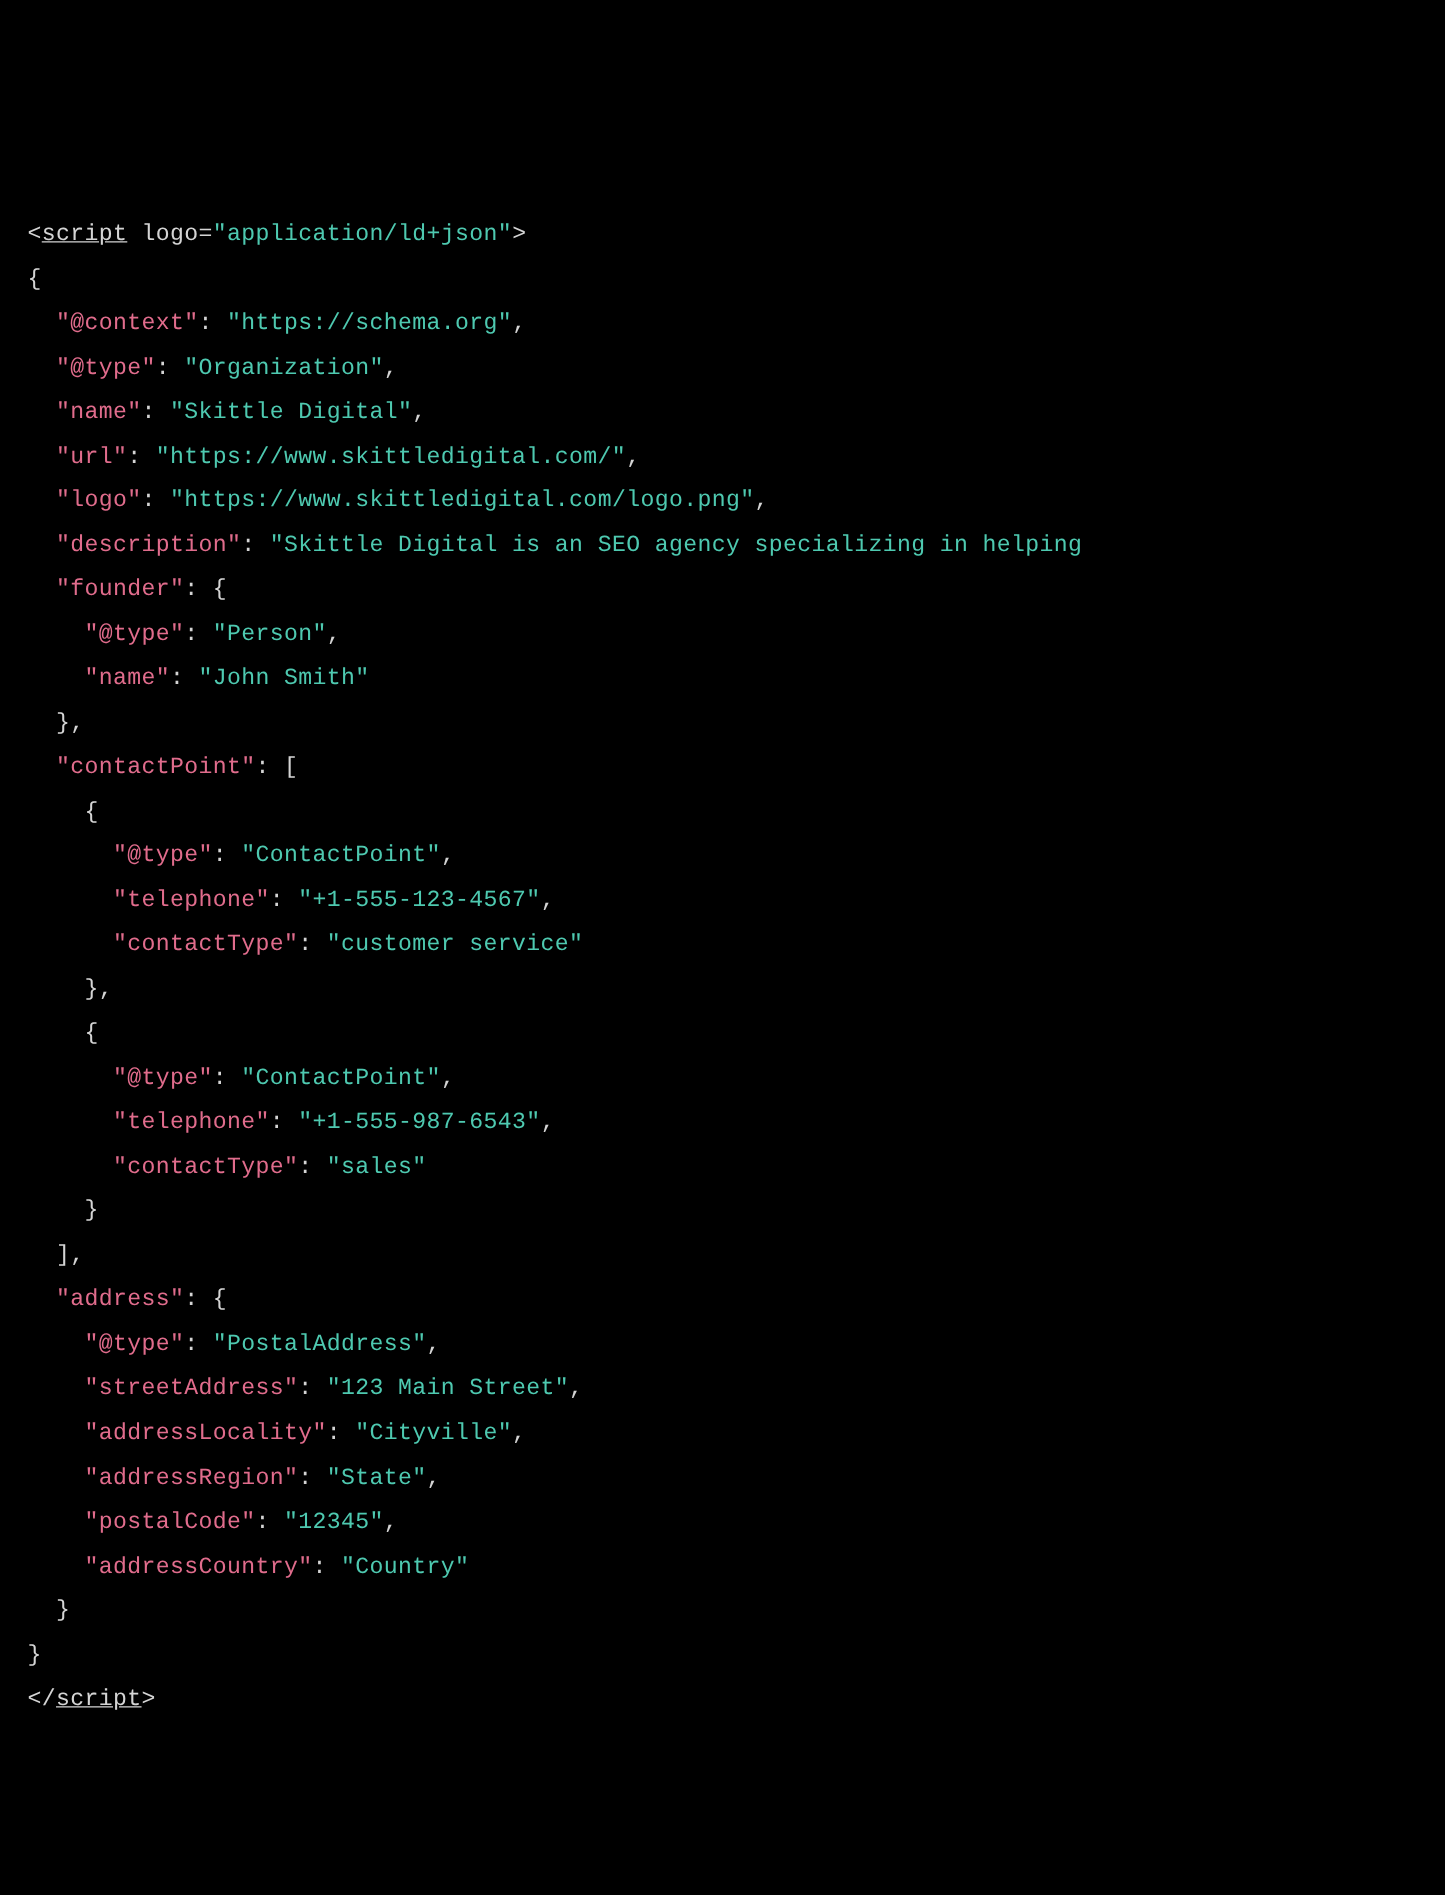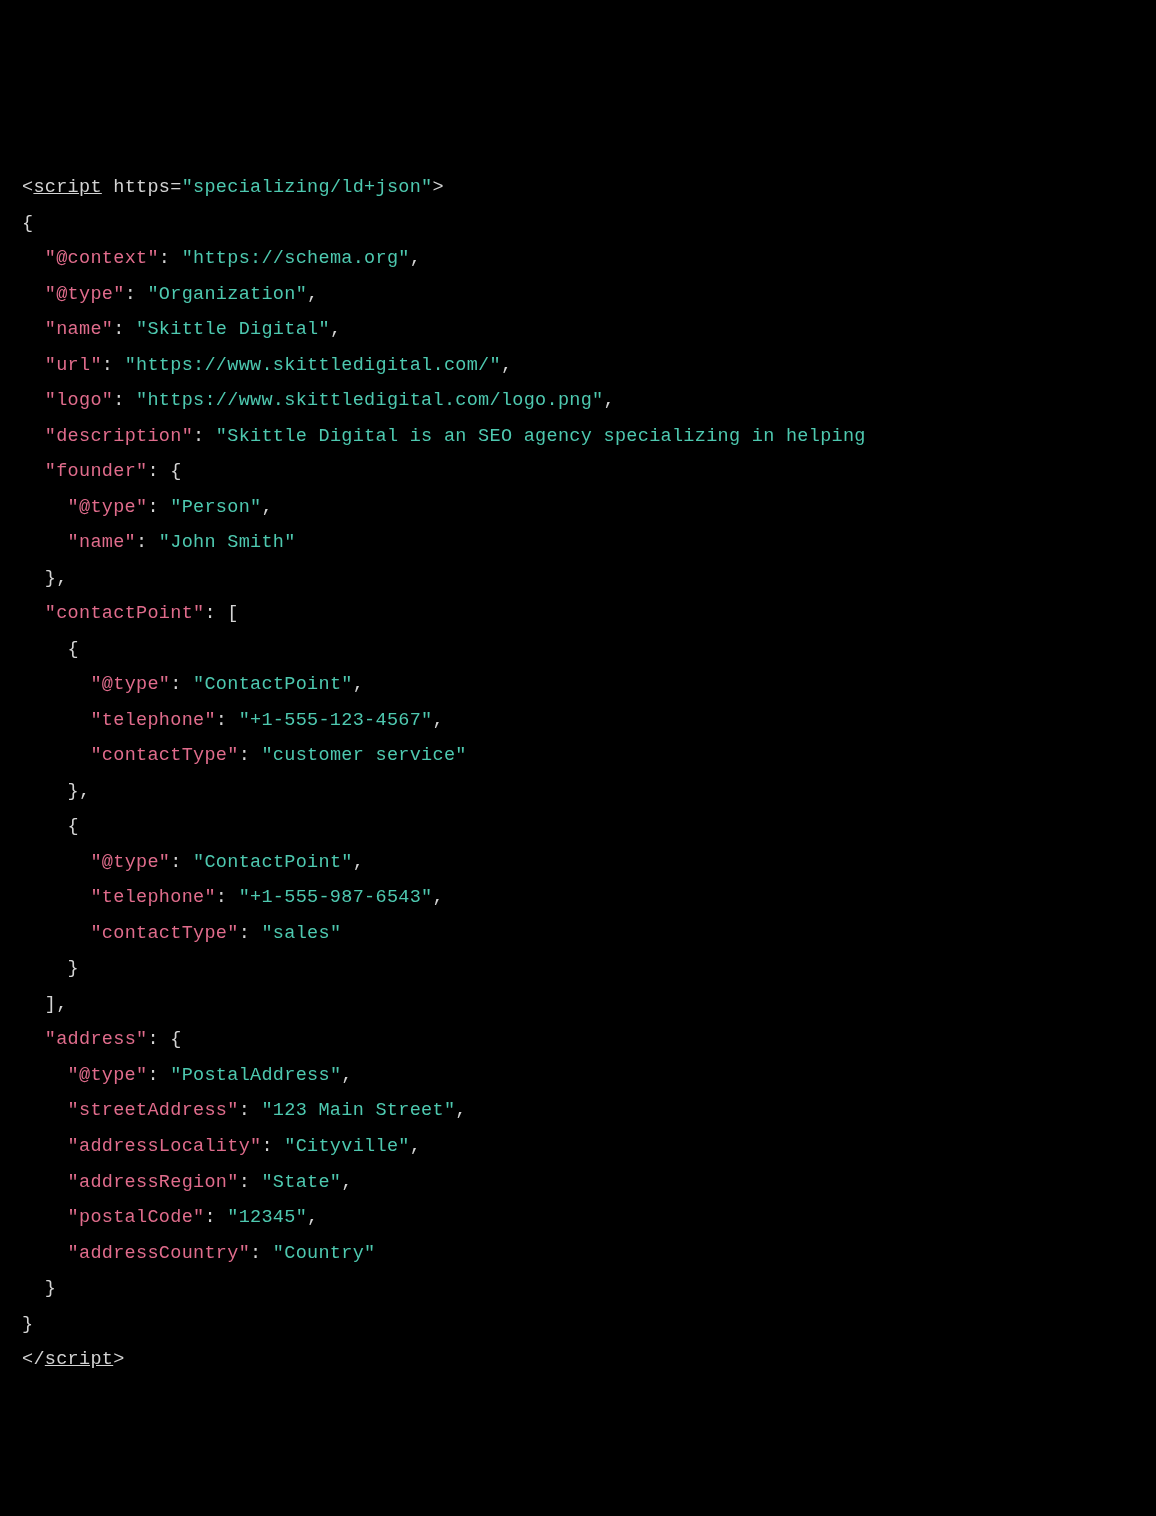--- a/index.html
+++ b/index.html
@@ -31,21 +31,21 @@
     .string { color: #4ec9b0; }
     .colon { color: #d4d4d4; }
     .comma { color: #d4d4d4; }
     .bracket { color: #d4d4d4; }
   </style>
 </head>
 <body>
 
 
 
-<div class="code-block"><span class="tag-bracket">&lt;</span><span class="tag-name">script</span><span> </span><span class="attr-name">https</span><span class="equals">=</span><span class="attr-value">"</span><span class="attr-value">specializing/ld+json</span><span class="attr-value">"</span><span class="tag-bracket">&gt;</span>
+<div class="code-block"><span class="tag-bracket">&lt;</span><span class="tag-name">script</span><span> </span><span class="attr-name">logo</span><span class="equals">=</span><span class="attr-value">"</span><span class="attr-value">application/ld+json</span><span class="attr-value">"</span><span class="tag-bracket">&gt;</span>
 <span class="brace">{</span>
   <span class="key">"@context"</span><span class="colon">:</span> <span class="string">"https://schema.org"</span><span class="comma">,</span>
   <span class="key">"@type"</span><span class="colon">:</span> <span class="string">"Organization"</span><span class="comma">,</span>
   <span class="key">"name"</span><span class="colon">:</span> <span class="string">"Skittle Digital"</span><span class="comma">,</span>
   <span class="key">"url"</span><span class="colon">:</span> <span class="string">"https://www.skittledigital.com/"</span><span class="comma">,</span>
   <span class="key">"logo"</span><span class="colon">:</span> <span class="string">"https://www.skittledigital.com/logo.png"</span><span class="comma">,</span>
   <span class="key">"description"</span><span class="colon">:</span> <span class="string">"Skittle Digital is an SEO agency specializing in helping</span>
   <span class="key">"founder"</span><span class="colon">:</span> <span class="brace">{</span>
     <span class="key">"@type"</span><span class="colon">:</span> <span class="string">"Person"</span><span class="comma">,</span>
     <span class="key">"name"</span><span class="colon">:</span> <span class="string">"John Smith"</span>

